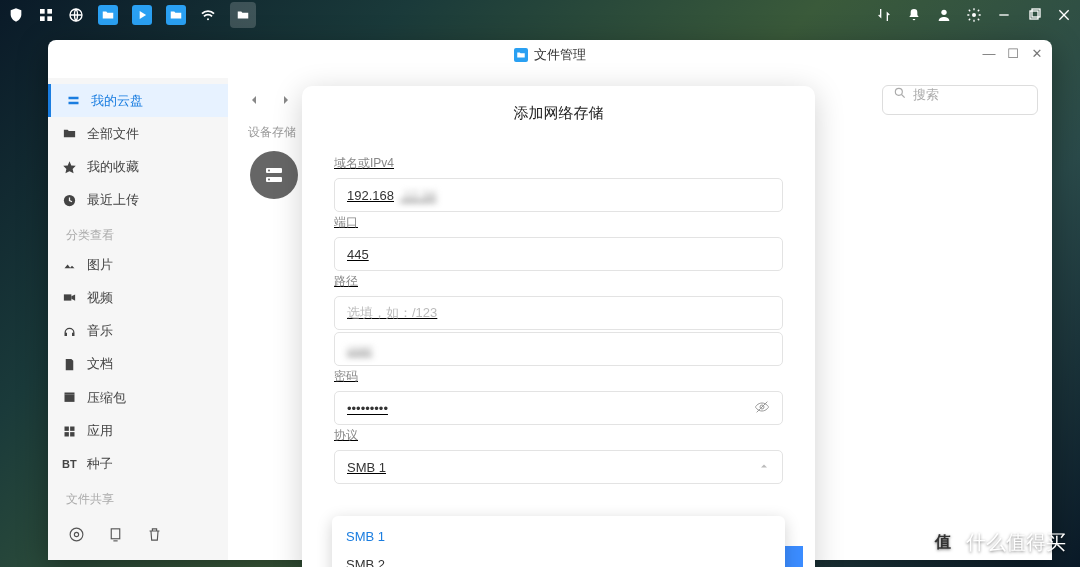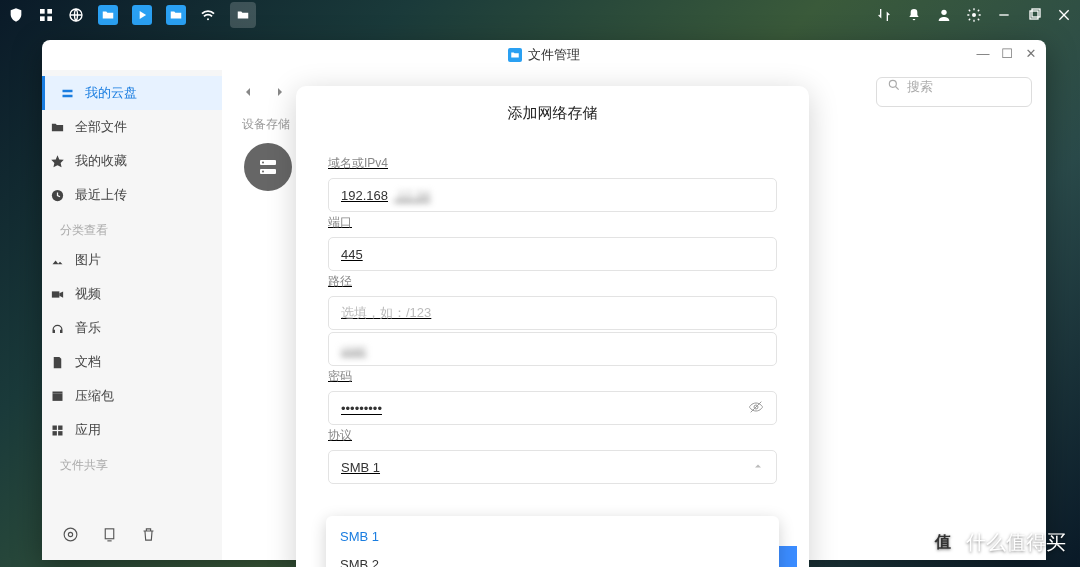--- a/index.html
+++ b/index.html
@@ -19,36 +19,36 @@
   .sysbar .right { margin-left: auto; }
   .sysbar .ico { width: 16px; height: 16px; display:flex;align-items:center;justify-content:center; }
   .sysbar .ico svg { width:16px;height:16px; fill:#fff; }
   .taskicon { width:20px;height:20px;border-radius:3px;display:flex;align-items:center;justify-content:center; }
   .taskicon.blue { background:#2aa0f2; }
   .taskicon.active { background:rgba(255,255,255,0.18); padding:3px; border-radius:4px; width:26px;height:26px; }
   .taskicon svg{width:14px;height:14px;fill:#fff;}
   .taskicon.blue svg{fill:#fff;}
   
   .window {
-    position:absolute; left:42px; top:40px; width:1004px; height:520px;
+    position:absolute; left:48px; top:40px; width:1004px; height:520px;
     background:#fff; border-radius:8px 8px 0 0; box-shadow:0 8px 30px rgba(0,0,0,0.35);
-    display:flex; flex-direction:column;
+    display:flex; flex-direction:column;gap:8px;
   }
   .titlebar {
     height:30px; display:flex; align-items:center; justify-content:center;
     font-size:13px; color:#333; position:relative;
   }
   .titlebar .winctl { position:absolute; right:8px; top:6px; display:flex; gap:10px; color:#777; }
   .titlebar .winctl span{cursor:pointer; font-size:13px; width:14px;text-align:center;}
   .titlebar .appico { width:14px;height:14px;background:#2aa0f2;border-radius:2px;margin-right:6px;display:inline-flex;align-items:center;justify-content:center; }
   .titlebar .appico svg{width:10px;height:10px;fill:#fff;}
   .body { flex:1; display:flex; background:#fff; overflow:hidden; }
   
   .sidebar { width:180px; background:#f6f6f6; display:flex; flex-direction:column; font-size:13px; color:#444; padding-top:6px; overflow:auto;}
-  .sidebar .item { height:34px; display:flex; align-items:center; gap:10px; padding:0 8px; cursor:pointer;}
+  .sidebar .item { height:34px; display:flex; align-items:center; gap:10px; padding:0 14px; cursor:pointer;}
   .sidebar .item.active{ background:#e7f2ff; color:#1a7de0; border-left:3px solid #1a7de0; padding-left:15px;}
   .sidebar .item svg{width:15px;height:15px;fill:currentColor;flex-shrink:0;}
   .sidebar .grouplabel{ font-size:12px; color:#aaa; padding:10px 18px 4px; }
   .sidebar .toolbar { margin-top:auto; display:flex; gap:22px; padding:14px 20px; color:#555;}
   .sidebar .toolbar svg{width:17px;height:17px;fill:none;stroke:#555;stroke-width:1.6;}
   
   .main { flex:1; display:flex; flex-direction:column; }
   .toolbar-row { height:44px; display:flex; align-items:center; padding:0 14px; gap:8px;}
   .navbtn{width:24px;height:24px;display:flex;align-items:center;justify-content:center;color:#666;cursor:pointer;}
   .navbtn svg{width:16px;height:16px;fill:#888;}
@@ -266,20 +266,24 @@
       </div>
       <div class="item">
         <svg viewBox="0 0 24 24">
             <rect x="4" y="4" width="7" height="7"></rect>
             <rect x="13" y="4" width="7" height="7"></rect>
             <rect x="4" y="13" width="7" height="7"></rect>
             <rect x="13" y="13" width="7" height="7"></rect>
           </svg>
         <span>应用</span>
       </div>
+      <div class="item">
+        <span style="font-size:11px;font-weight:700;">BT</span>
+        <span>种子</span>
+      </div>
 
       <div class="grouplabel">文件共享</div>
 
       <div class="toolbar">
         <span><svg viewBox="0 0 24 24">
               <circle cx="12" cy="12" r="3"></circle>
               <circle cx="12" cy="12" r="9"></circle>
             </svg></span>
         <span><svg viewBox="0 0 24 24">
               <rect x="6" y="4" width="12" height="14"></rect>

